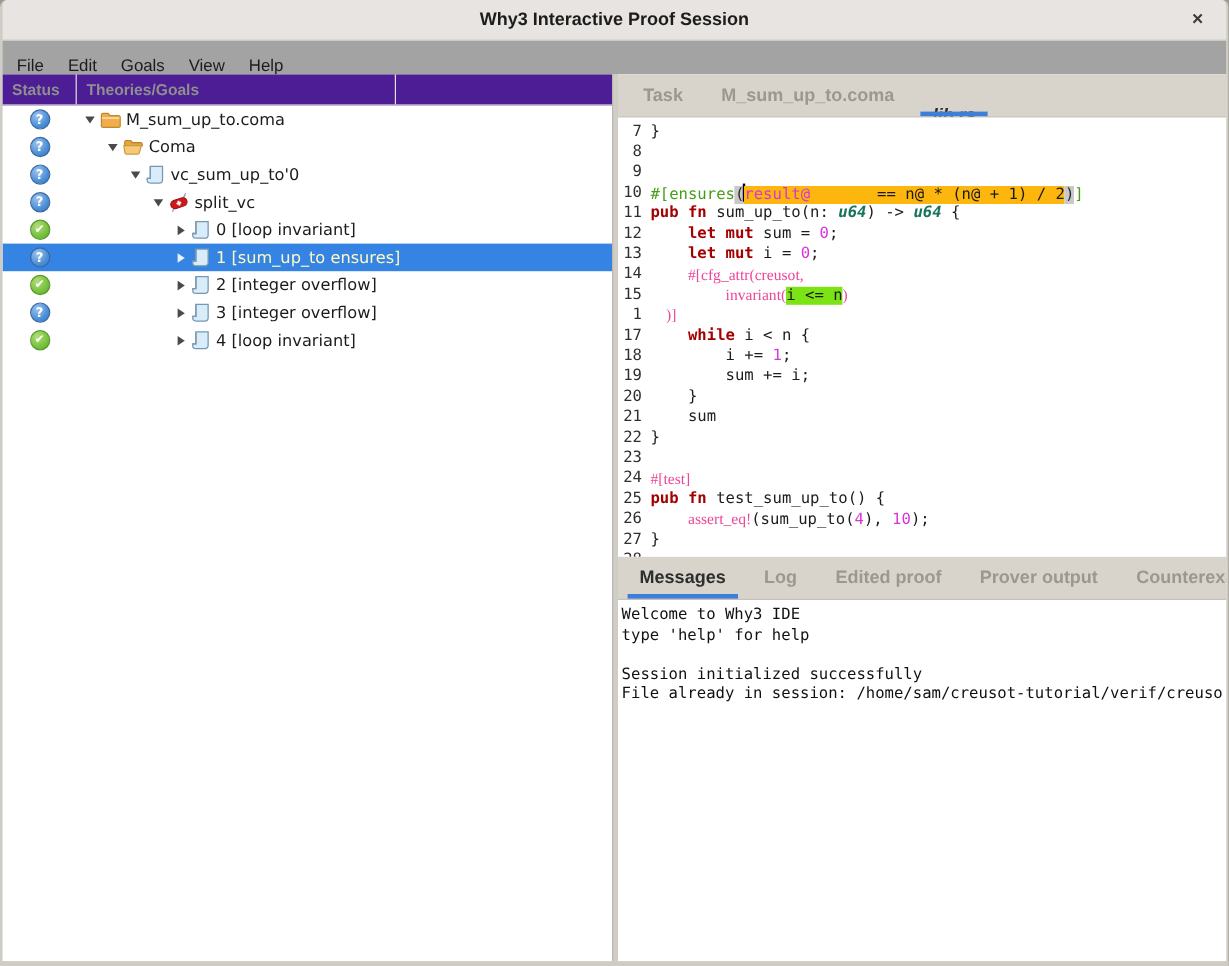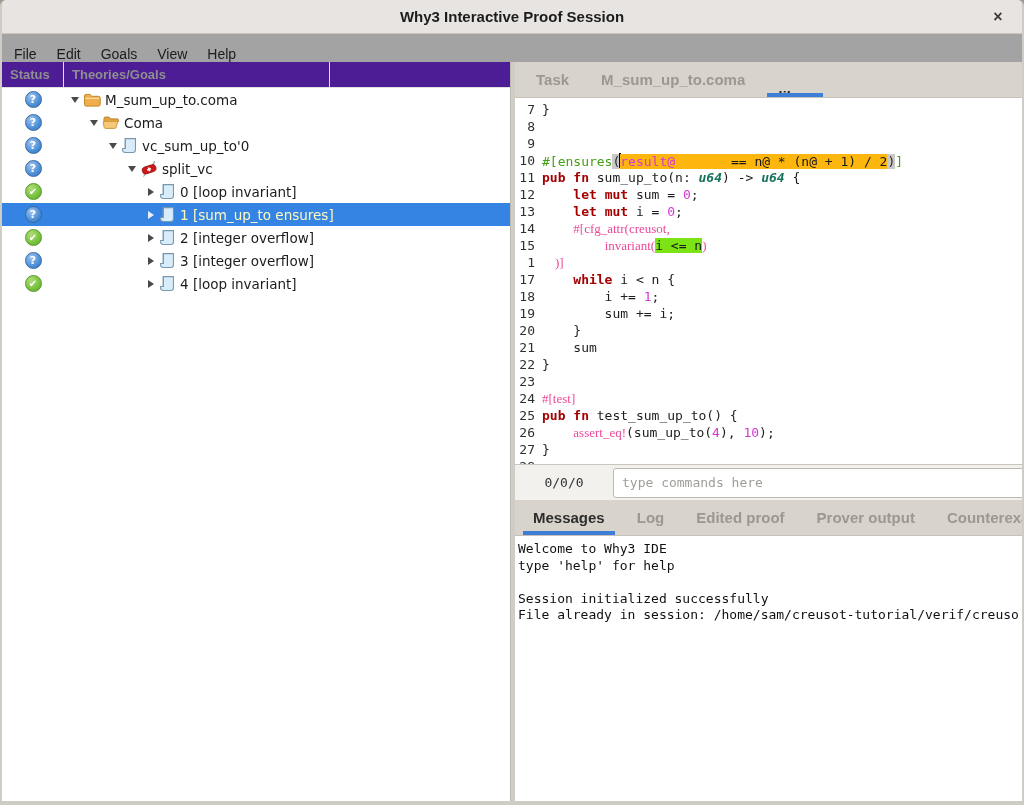--- a/index.html
+++ b/index.html
@@ -328,24 +328,20 @@
           <div class="code-line"><span class="ln">20</span><span class="code"><span class="s-pl">    }</span></span></div>
           <div class="code-line"><span class="ln">21</span><span class="code"><span class="s-pl">    sum</span></span></div>
           <div class="code-line"><span class="ln">22</span><span class="code"><span class="s-pl">}</span></span></div>
           <div class="code-line"><span class="ln">23</span><span class="code"></span></div>
           <div class="code-line"><span class="ln">24</span><span class="code"><span class="s-ap">#[test]</span></span></div>
           <div class="code-line"><span class="ln">25</span><span class="code"><span class="s-kw">pub</span><span class="s-pl"> </span><span class="s-kw">fn</span><span class="s-pl"> test_sum_up_to() {</span></span></div>
           <div class="code-line"><span class="ln">26</span><span class="code"><span class="s-pl">    </span><span class="s-ap">assert_eq!</span><span class="s-pl">(sum_up_to(</span><span class="s-num">4</span><span class="s-pl">), </span><span class="s-num">10</span><span class="s-pl">);</span></span></div>
           <div class="code-line"><span class="ln">27</span><span class="code"><span class="s-pl">}</span></span></div>
           <div class="code-line"><span class="ln">28</span><span class="code"></span></div>
         </div>
-      <div class="command-row">
-        <span class="cmd-counter">0/0/0</span>
-        <input class="cmd-input" type="text" placeholder="type commands here" style="">
-      </div>
       <div class="tabbar bottom-tabs">
           <span class="tab active">Messages</span>
           <span class="tab">Log</span>
           <span class="tab">Edited proof</span>
           <span class="tab">Prover output</span>
           <span class="tab">Counterexample</span>
         </div>
       <div class="messages">
           <div class="msg-line">Welcome to Why3 IDE</div>
           <div class="msg-line">type 'help' for help</div>

